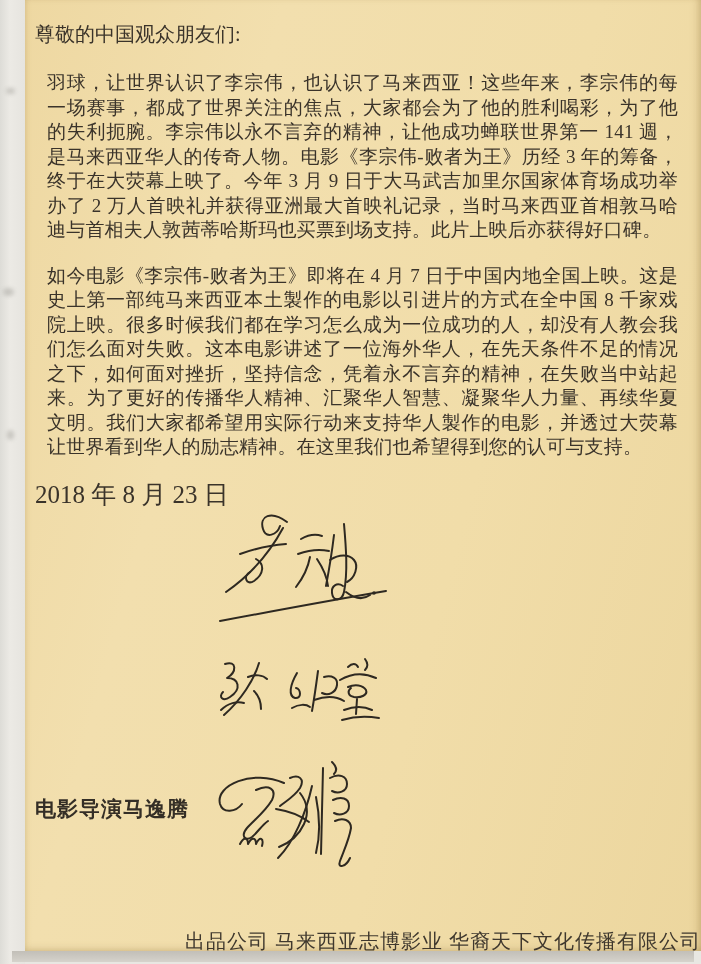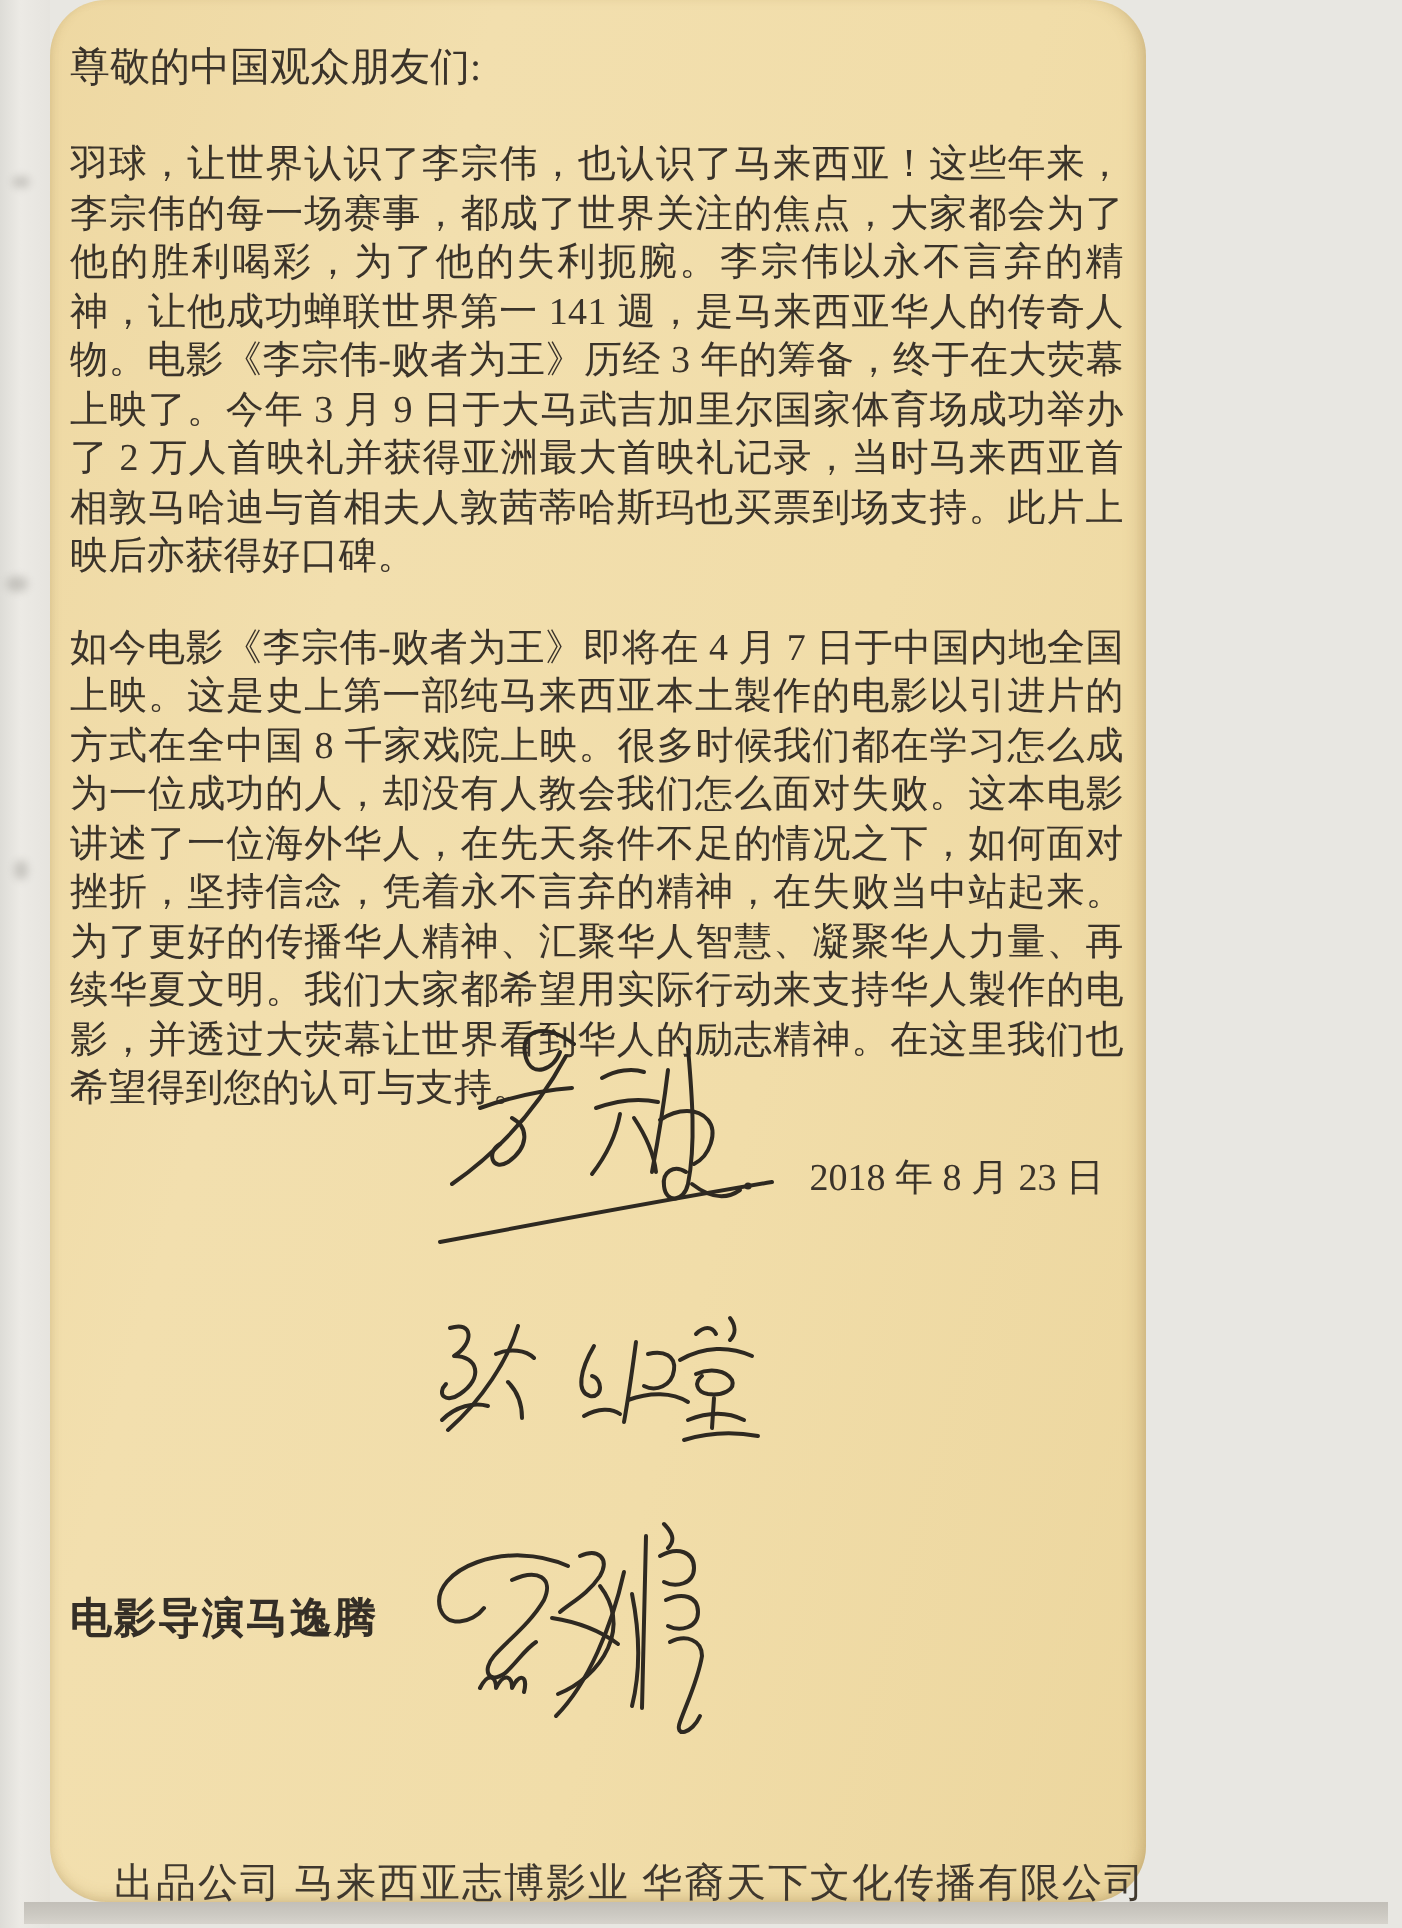--- a/index.html
+++ b/index.html
@@ -3,30 +3,30 @@
 <meta charset="utf-8">
 <style>
   html,body{margin:0;padding:0;background:#e8e7e2;}
   .scan{position:relative;width:701px;height:964px;overflow:hidden;background:#e8e7e2;
         font-family:"Liberation Serif","DejaVu Serif",serif;}
   .edge-left{position:absolute;left:0;top:0;width:25px;height:964px;
              background:linear-gradient(90deg,#dddcd7 0%,#eceae5 40%,#e6e4df 100%);}
   .smudge{position:absolute;border-radius:50%;background:#9a9892;filter:blur(2px);opacity:.45;}
   .edge-bottom{position:absolute;left:12px;top:951px;width:682px;height:11px;
                background:linear-gradient(180deg,#c2bfb8 0%,#cdcac3 60%,#d6d3cc 100%);}
-  .paper{position:absolute;left:25px;top:0;width:548px;height:951px;
+  .paper{position:absolute;left:25px;top:0;width:676px;height:951px;
          background:linear-gradient(105deg,#eed8a2 0%,#f2dfae 28%,#f1dda9 62%,#ecd69e 100%);
          box-shadow:inset -7px 0 9px -5px rgba(140,110,55,.35),
                     inset 0 -5px 8px -4px rgba(140,110,55,.28),
                     inset 4px 0 6px -4px rgba(140,110,55,.22);
-         box-sizing:border-box;padding:22px 11px 0 10px;color:#3a332a;border-radius:28px;}
-  .body-text{font-size:19px;line-height:24.5px;text-align:justify;letter-spacing:.2px;margin:0;}
+         box-sizing:border-box;padding:22px 11px 0 10px;color:#3a332a;}
+  .body-text{font-size:19px;line-height:24.5px;text-align:justify;letter-spacing:.2px;margin:12px;}
   .greeting{font-size:20px;line-height:25px;margin:0 0 24px 0;}
   .para1{margin-bottom:21px;}
-  .date-line{font-size:19px;text-align:right;margin:18px 10px 0 0;}
+  .date-line{font-size:25px;margin:18px 10px 0 0;}
   .sig-label{position:absolute;font-family:"Liberation Sans","DejaVu Sans",sans-serif;
              font-weight:700;font-size:21px;letter-spacing:1px;color:#342e26;left:10px;}
   .sig-svg{position:absolute;}
   .sig-svg path{fill:none;stroke:#2e2921;stroke-width:2;stroke-linecap:round;stroke-linejoin:round;}
   .footer-line{position:absolute;left:0;right:0;top:928px;text-align:right;
                font-size:20px;letter-spacing:1px;color:#3f382e;}
 </style>
 </head>
 <body>
 

